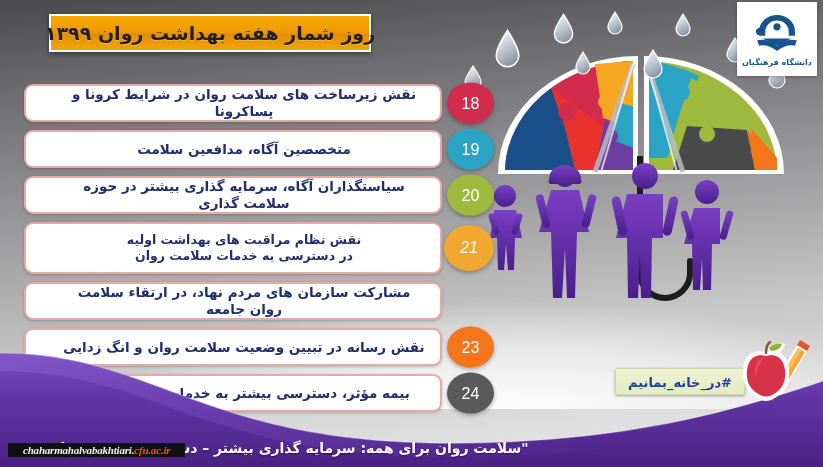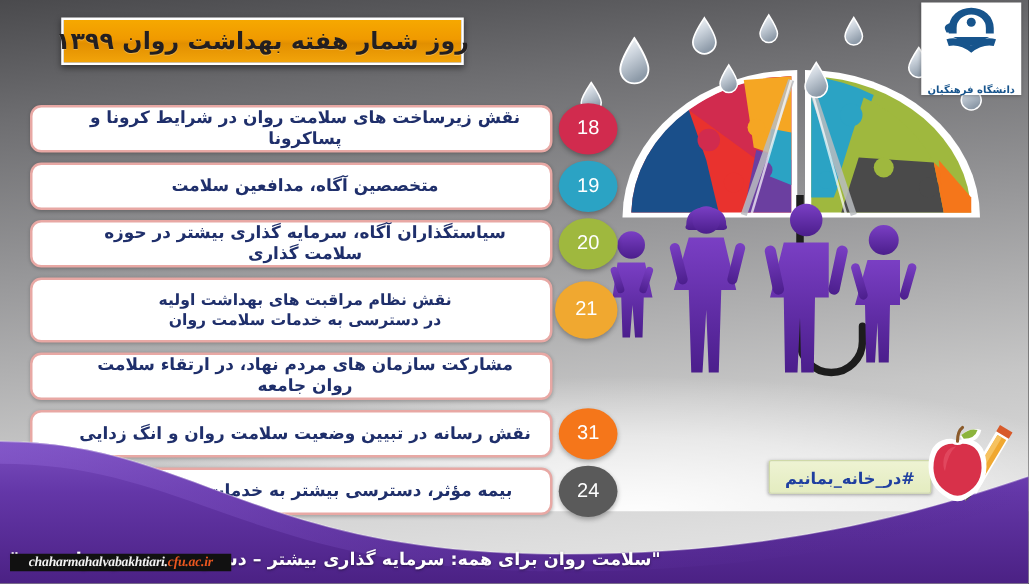--- a/index.html
+++ b/index.html
@@ -52,21 +52,21 @@
     font-family:"Liberation Sans",sans-serif;
   }
   .row.tall .num{height:46px;width:50px;}
   
   .umbrella{position:absolute;left:455px;top:8px;width:368px;height:330px;}
   .umbrella svg{width:100%;height:100%;display:block;}
   
   .logo{
     position:absolute;right:6px;top:2px;width:80px;height:74px;
     background:#ffffff;display:flex;flex-direction:column;
-    align-items:center;justify-content:space-between;
+    align-items:center;justify-content:center;
     box-shadow:0 1px 3px rgba(0,0,0,.3);
   }
   .logo .mark{width:54px;height:46px;}
   .logo .lname{font-size:8px;color:#17548c;font-weight:bold;margin-top:1px;letter-spacing:-.3px;}
   
   .wave{position:absolute;left:0;bottom:0;width:823px;height:120px;}
   .wave svg{display:block;width:100%;height:100%;}
   
   .slogan{
     position:absolute;left:0;right:0;bottom:6px;height:26px;
@@ -235,32 +235,32 @@
       <div class="pill">
         <div class="txt">سیاستگذاران آگاه، سرمایه گذاری بیشتر در حوزه سلامت گذاری</div>
       </div>
       <div class="num" style="background: rgb(159, 184, 62);">20</div>
     </div>
     <div class="row tall">
       <div class="pill">
         <div class="txt">نقش نظام مراقبت های بهداشت اولیه
 در دسترسی به خدمات سلامت روان</div>
       </div>
-      <div class="num" style="background: rgb(240, 168, 48);">21</div>
+      <div class="num" style="background: rgb(240, 168, 48); font-style: italic;">21</div>
     </div>
     <div class="row">
       <div class="pill">
         <div class="txt">مشارکت سازمان های مردم نهاد، در ارتقاء سلامت روان جامعه</div>
       </div>
     </div>
     <div class="row">
       <div class="pill">
         <div class="txt">نقش رسانه در تبیین وضعیت سلامت روان و انگ زدایی</div>
       </div>
-      <div class="num" style="background: rgb(245, 118, 26);">31</div>
+      <div class="num" style="background: rgb(245, 118, 26);">23</div>
     </div>
     <div class="row">
       <div class="pill">
         <div class="txt">بیمه مؤثر، دسترسی بیشتر به خدمات سلامت روان</div>
       </div>
       <div class="num" style="background: rgb(90, 90, 90);">24</div>
     </div>
   </div>
 
   <div class="wave">

